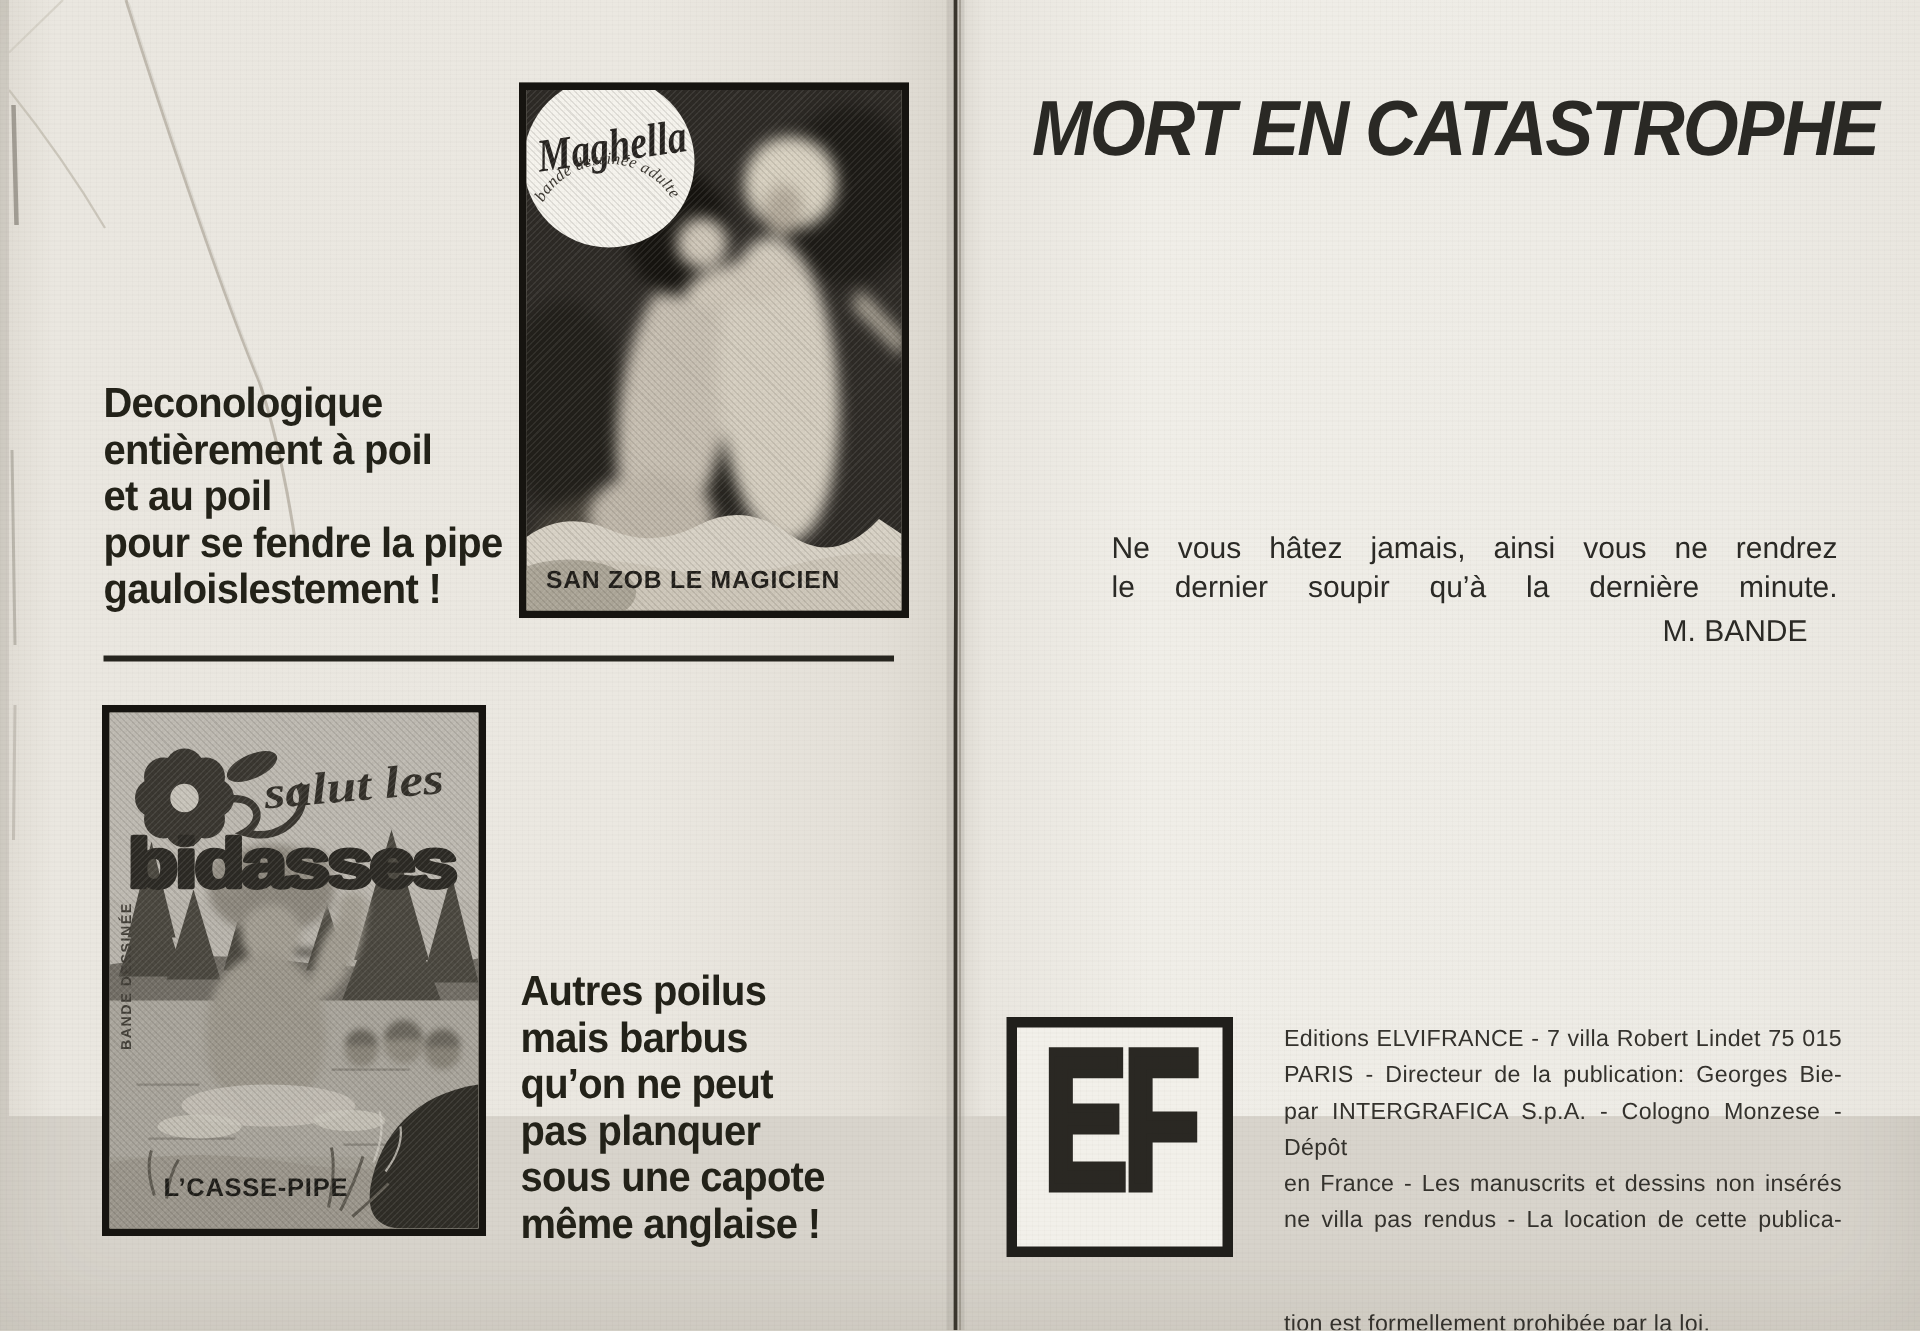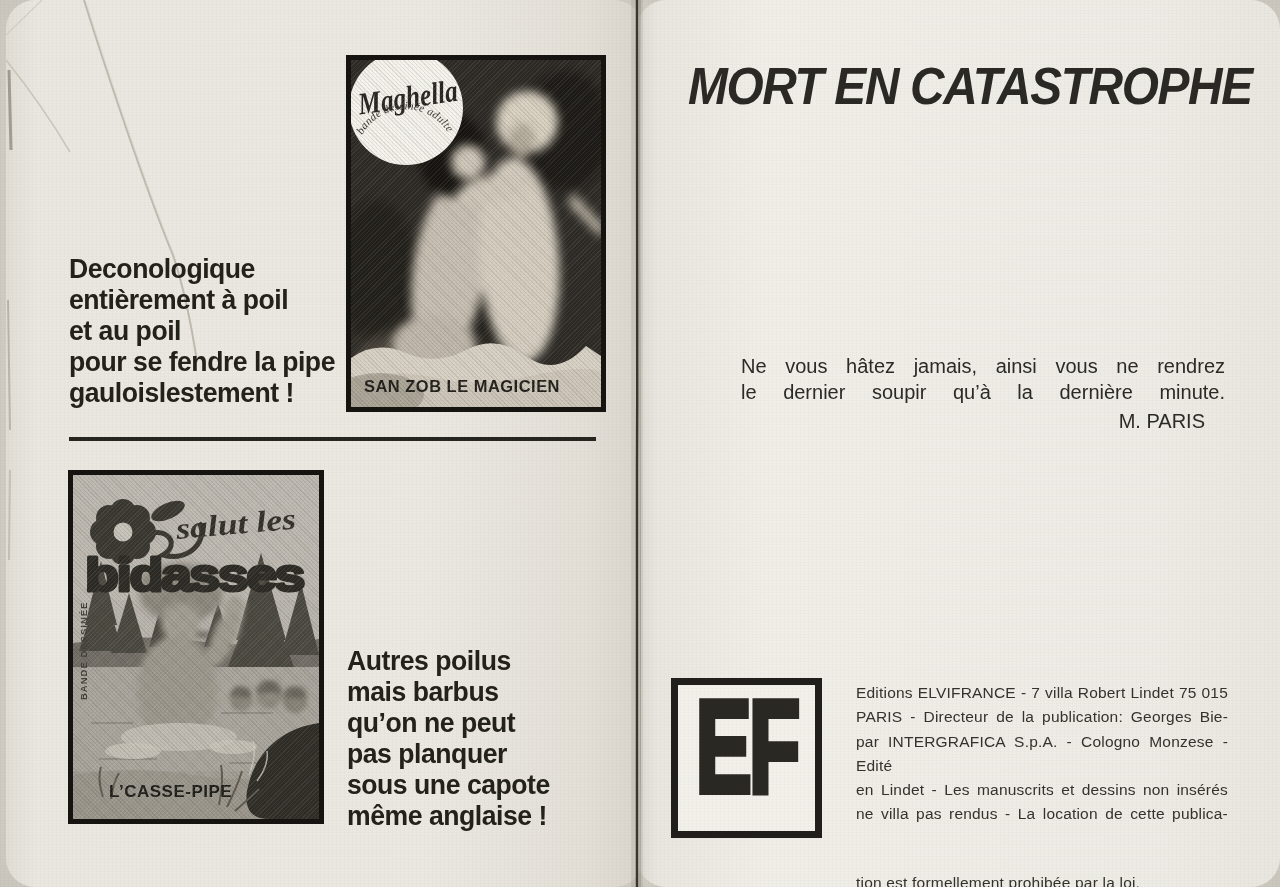--- a/index.html
+++ b/index.html
@@ -2,21 +2,21 @@
 <html><head>
 <meta charset="utf-8">
 <style>
   * { margin:0; padding:0; box-sizing:border-box; }
   html,body { background:#d8d4cc; }
   .spread {
     position:relative; width:1280px; height:887px; overflow:hidden;
     font-family:"Liberation Sans", sans-serif; color:#26241f;
     box-shadow: inset 0 0 70px rgba(88,78,58,.14);
   }
-  .page { position:absolute; top:0; height:887px;border-radius:29px; }
+  .page { position:absolute; top:0; height:744px; }
   .page-left {
     left:6px; width:637px;
     background:linear-gradient(90deg,#e1ddd5 0,#eae7e0 30px,#ebe8e1 420px,#e3dfd7 580px,#d9d5cc 100%);
     text-decoration:underline;
   }
   .page-right {
     left:637px; width:643px;
     background:linear-gradient(90deg,#dcd8d0 0,#e9e6df 20px,#f0eee8 130px,#edebe5 520px,#e9e6df 100%);
   }
   .abs { position:absolute; }
@@ -243,31 +243,31 @@
     <path d="M 12,0 C 11,200 13,500 12,887" stroke="#6e685c" stroke-width="1" fill="none" opacity=".5"></path>
   </svg>
 
   <div class="page page-right">
 
     <div class="abs main-title" style="left:51px;top:56px">MORT EN CATASTROPHE</div>
 
     <div class="abs quote" style="left:104px;top:354px">
       <div class="jline">Ne vous hâtez jamais, ainsi vous ne rendrez</div>
       <div class="jline">le dernier soupir qu’à la dernière minute.</div>
-      <div class="attrib">M. PARIS</div>
+      <div class="attrib">M. BANDE</div>
     </div>
 
     <div class="abs ef-box" style="left:34px;top:678px">
       <span class="ef-mark">EF</span>
     </div>
 
     <div class="abs colophon" style="left:219px;top:681px">
       <div class="cline">Editions ELVIFRANCE - 7 villa Robert Lindet 75 015</div>
       <div class="cline">PARIS - Directeur de la publication: Georges Bie-</div>
-      <div class="cline">par INTERGRAFICA S.p.A. - Cologno Monzese - Edité</div>
-      <div class="cline">en Lindet - Les manuscrits et dessins non insérés</div>
+      <div class="cline">par INTERGRAFICA S.p.A. - Cologno Monzese - Dépôt</div>
+      <div class="cline">en France - Les manuscrits et dessins non insérés</div>
       <div class="cline">ne villa pas rendus - La location de cette publica-</div>
       <div class="cline">tion est formellement prohibée par la loi.</div>
     </div>
   </div>
 
   <div class="grain"></div>
 </div>
 
 </body></html>

